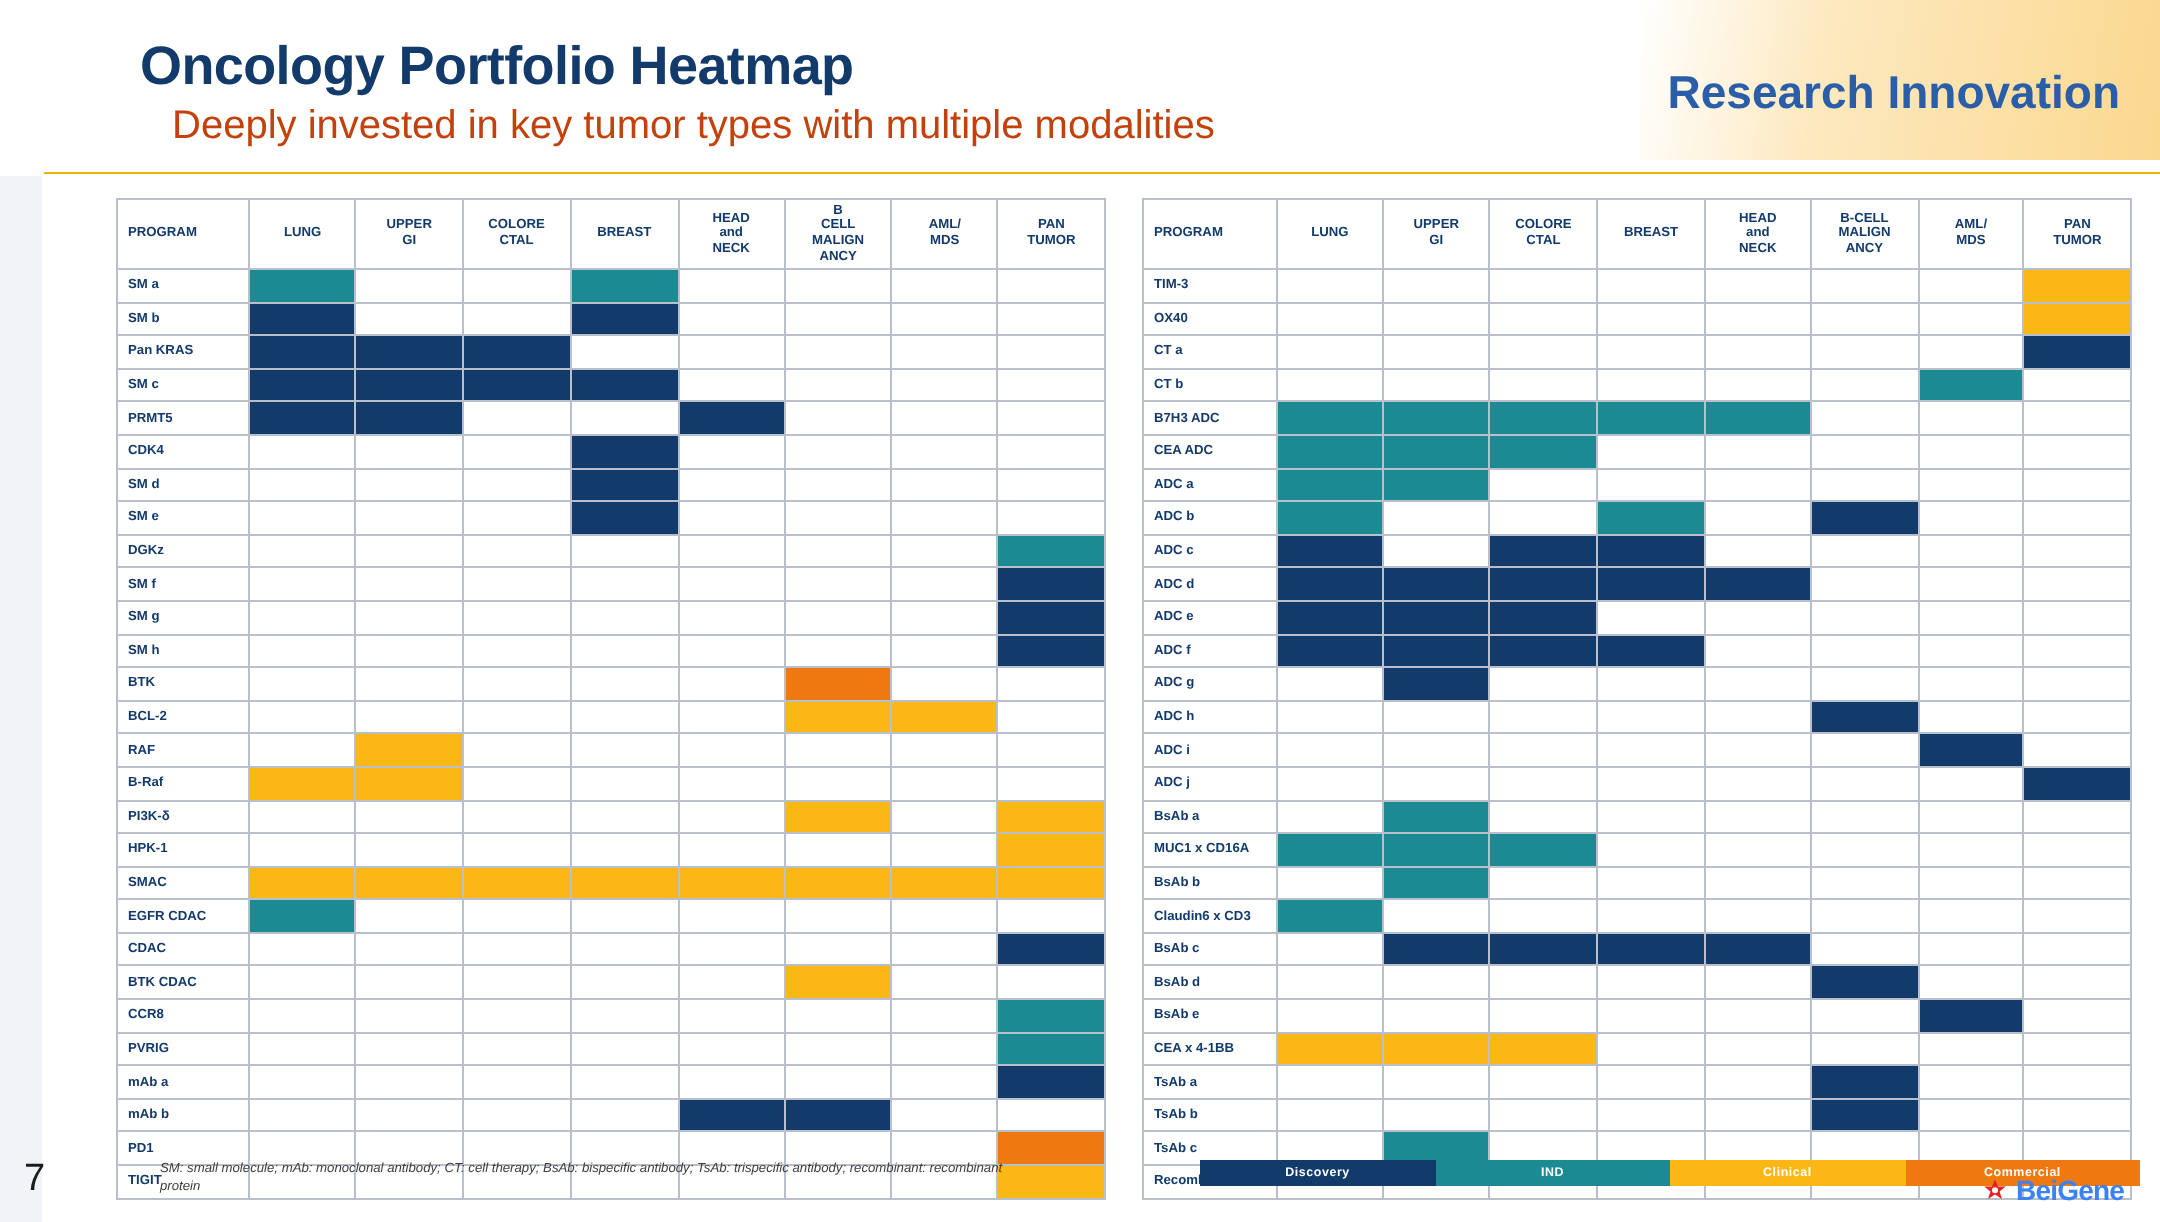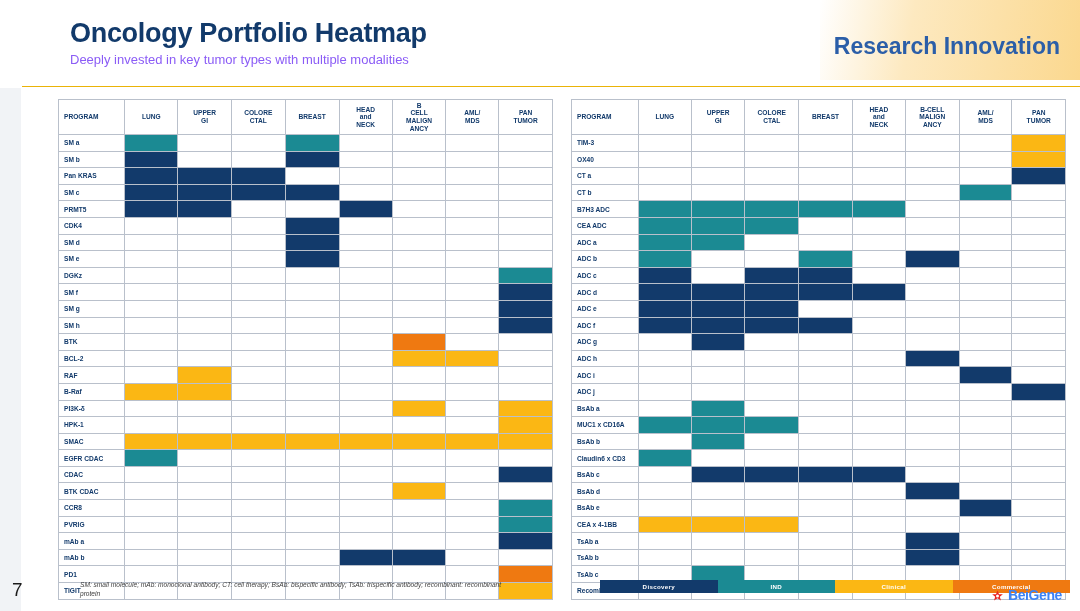--- a/index.html
+++ b/index.html
@@ -46,24 +46,24 @@
     position: absolute;
     left: 48px;
     top: 18px;
     font-size: 27px;
     font-weight: bold;
     color: #123a6b;
     letter-spacing: -0.3px;
   }
   .subtitle {
     position: absolute;
-    left: 48px;
+    left: 64px;
     top: 52px;
-    font-size: 13px;
-    color: #8b5cf6;
+    font-size: 20px;
+    color: #c2410c;
     font-weight: normal;
   }
   .tagwrap {
     position: absolute;
     right: 0;
     top: 0;
     width: 260px;
     height: 80px;
     background: linear-gradient(100deg, #ffffff 0%, #fde9c0 35%, #fbd88f 100%);
   }

